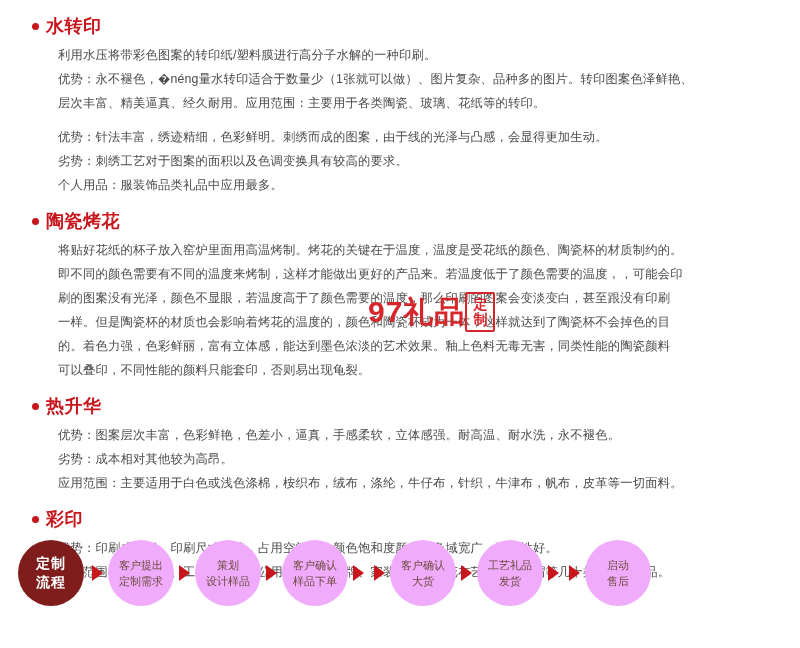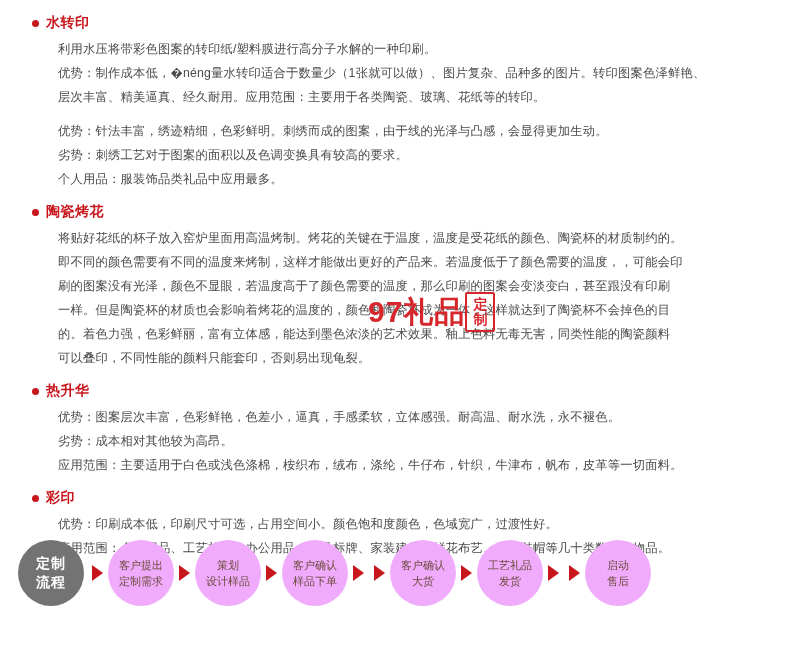--- a/index.html
+++ b/index.html
@@ -34,21 +34,21 @@
   .bullet {
     width: 7px;
     height: 7px;
     border-radius: 50%;
     background: #c8161d;
     flex: 0 0 auto;
     display: inline-block;
   }
   .sec-title {
     color: #c8161d;
-    font-size: 14px;
+    font-size: 18px;
     font-weight: bold;
     letter-spacing: 0.5px;
   }
   .body-text {
     margin: 0 0 0 36px;
     font-size: 12.3px;
     line-height: 20px;
     color: #4a4a4a;
     letter-spacing: 0.2px;
   }
@@ -88,21 +88,21 @@
     left: 18px;
     top: 540px;
     width: 764px;
     display: flex;
     align-items: center;
   }
   .flow-badge {
     width: 66px;
     height: 66px;
     border-radius: 50%;
-    background: #737373;
+    background: #7f1d1d;
     color: #ffffff;
     font-size: 14px;
     font-weight: bold;
     display: flex;
     flex-direction: column;
     align-items: center;
     justify-content: center;
     line-height: 19px;
     flex: 0 0 auto;
     letter-spacing: 1px;
@@ -138,21 +138,21 @@
 
 <div class="page">
 
   <div class="section">
     <div class="sec-head">
       <span class="bullet"></span>
       <span class="sec-title">水转印</span>
     </div>
     <div class="body-text">
       <p>利用水压将带彩色图案的转印纸/塑料膜进行高分子水解的一种印刷。</p>
-      <p>优势：制作成本低，�néng量水转印适合于数量少（1张就可以做）、图片复杂、品种多的图片。转印图案色泽鲜艳、</p>
+      <p>优势：永不褪色，�néng量水转印适合于数量少（1张就可以做）、图片复杂、品种多的图片。转印图案色泽鲜艳、</p>
       <p>层次丰富、精美逼真、经久耐用。应用范围：主要用于各类陶瓷、玻璃、花纸等的转印。</p>
     </div>
   </div>
 
   <div class="section">
     <div class="body-text">
       <p>优势：针法丰富，绣迹精细，色彩鲜明。刺绣而成的图案，由于线的光泽与凸感，会显得更加生动。</p>
       <p>劣势：刺绣工艺对于图案的面积以及色调变换具有较高的要求。</p>
       <p>个人用品：服装饰品类礼品中应用最多。</p>
     </div>

